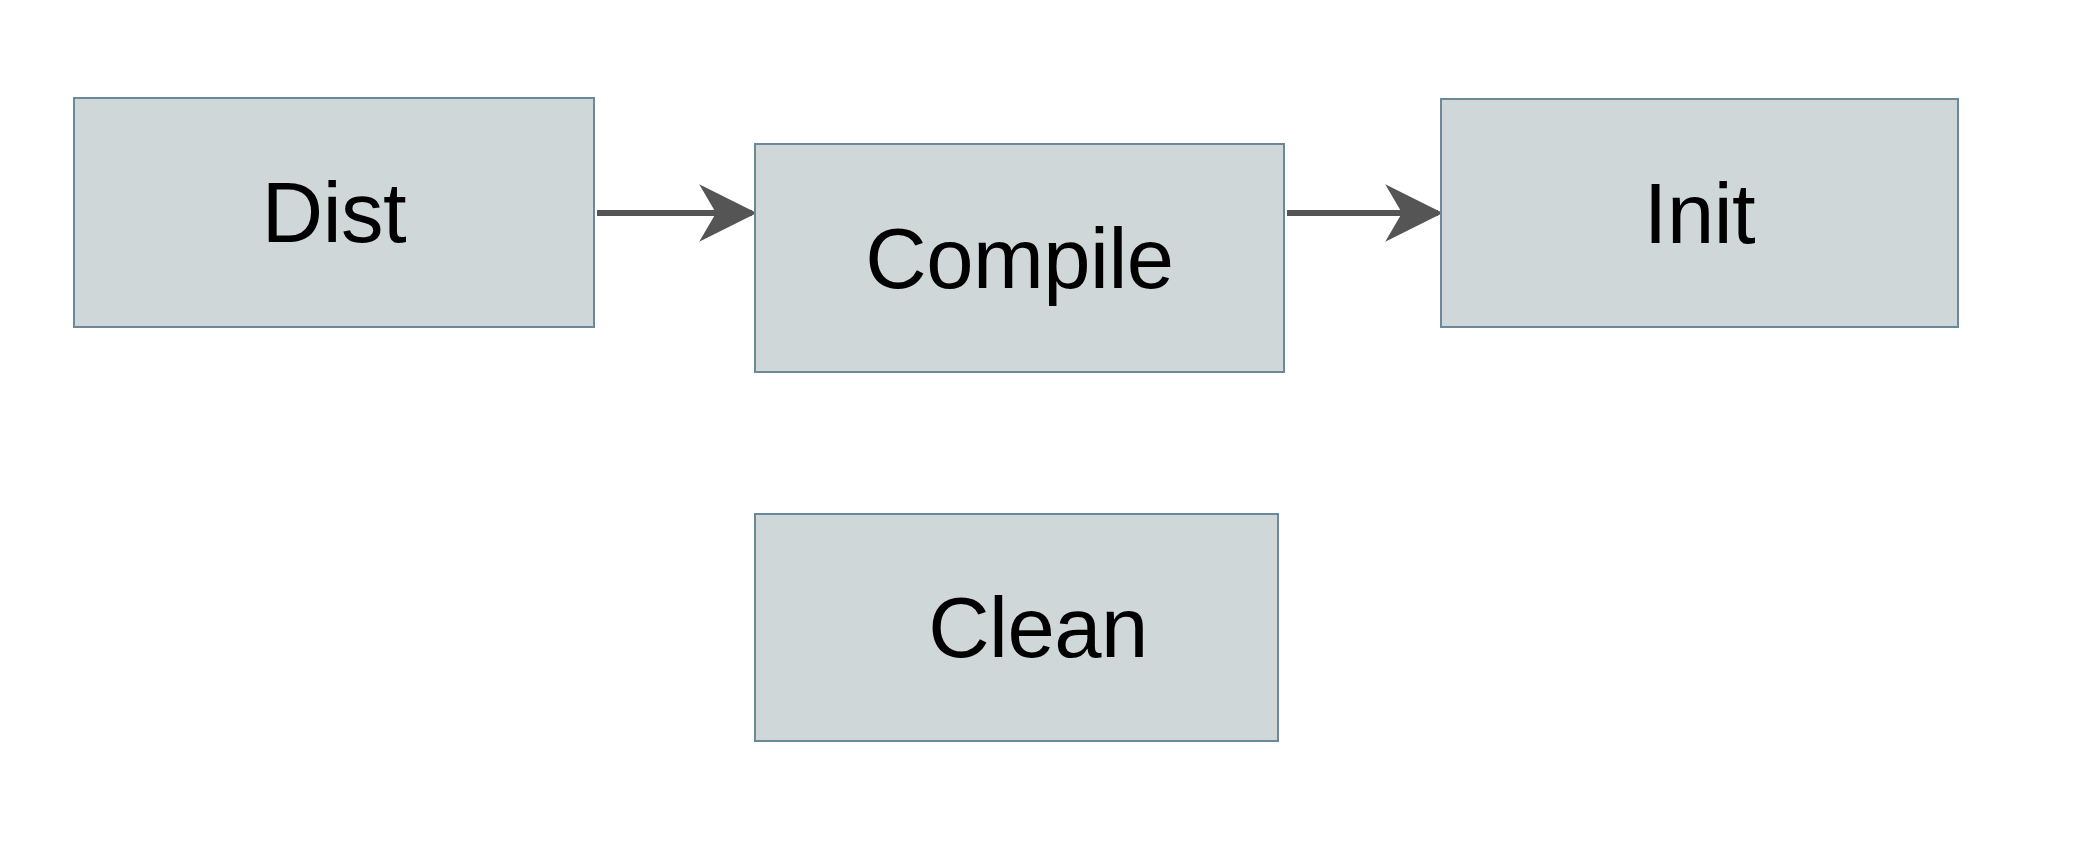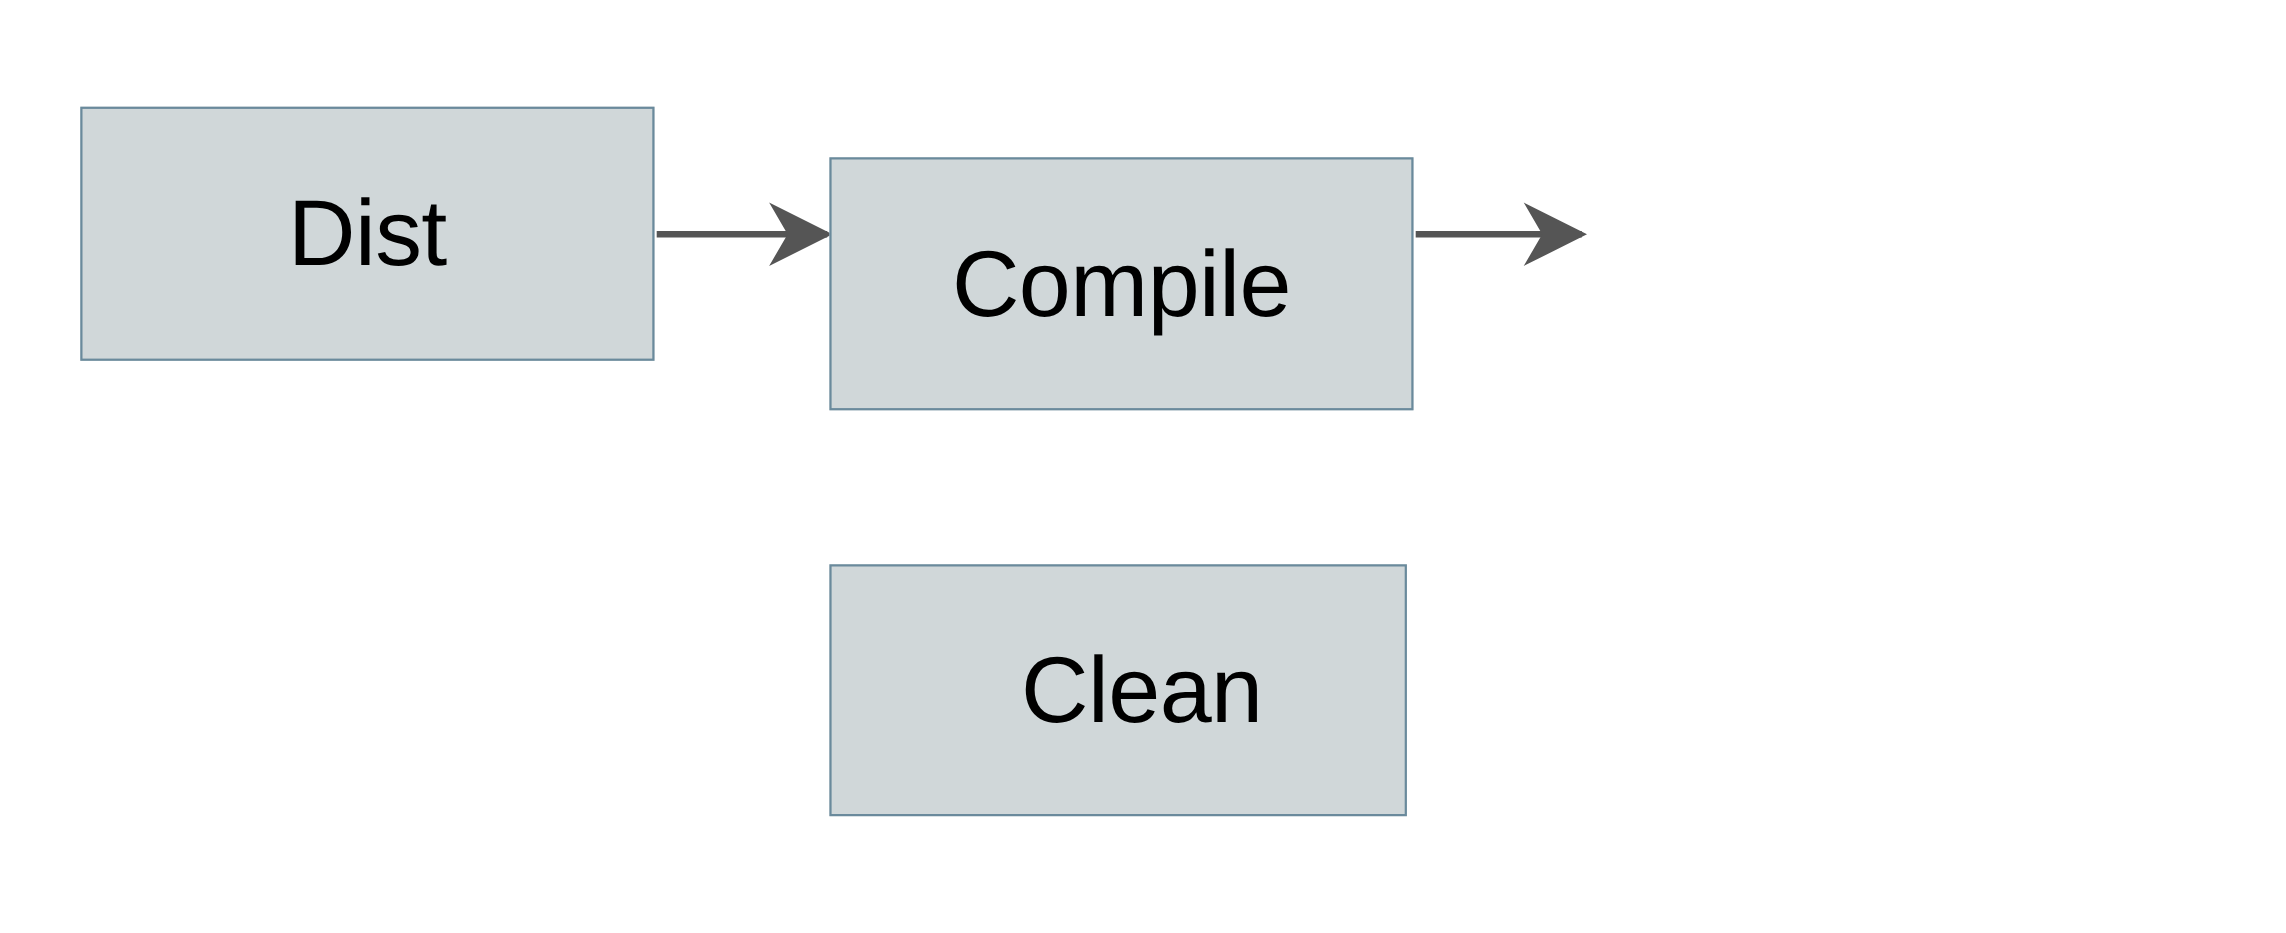--- a/index.html
+++ b/index.html
@@ -65,18 +65,21 @@
   </svg>
 
   <div class="node" style="left:73px; top:97px; width:522px; height:231px;">
     <span class="node-label">Dist</span>
   </div>
 
   <div class="node" style="left:754px; top:98px; width:531px; height:230px;margin-top:45px;">
     <span class="node-label">Compile</span>
   </div>
 
+  <div class="node" style="left:1440px; top:98px; width:519px; height:230px;">
+    <span class="node-label">Init</span>
+  </div>
 
   <div class="node" style="left:754px; top:513px; width:525px; height:229px;padding-left:43px;">
     <span class="node-label">Clean</span>
   </div>
 
 </div>
 
 </body></html>

